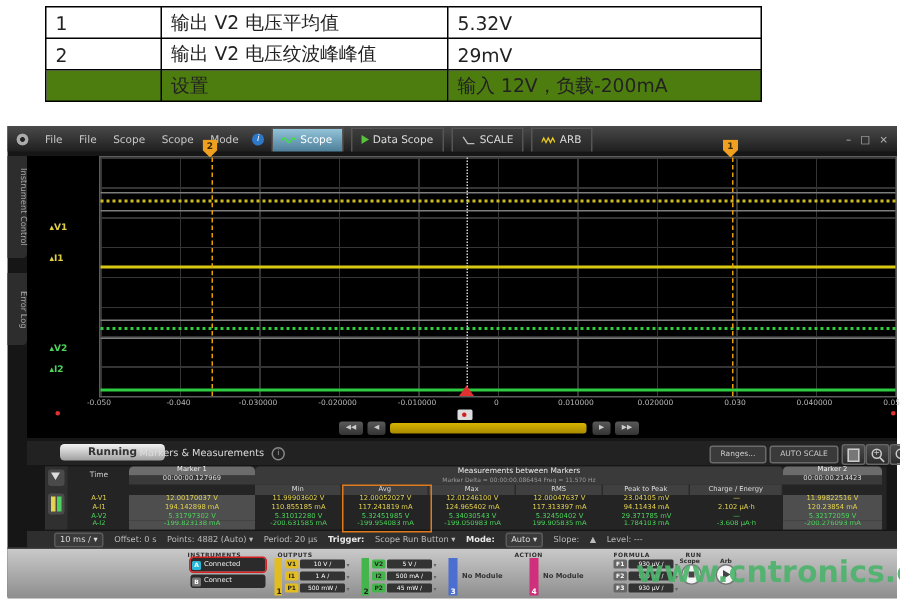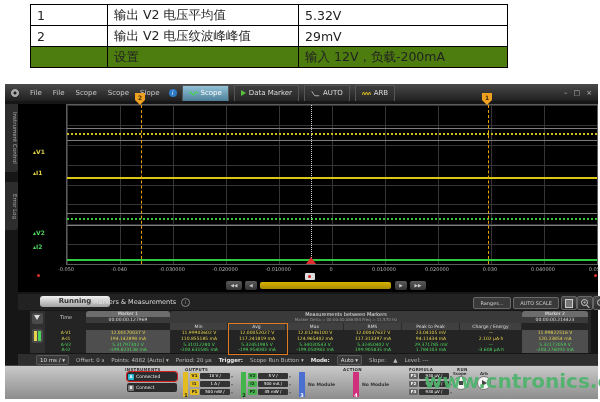--- a/index.html
+++ b/index.html
@@ -145,37 +145,37 @@
   </table>
 
 <div id="app">
 
   <div class="menubar">
     <span class="gear"></span>
     <span class="mitem">File</span>
     <span class="mitem">File</span>
     <span class="mitem">Scope</span>
     <span class="mitem">Scope</span>
-    <span class="mitem">Slope</span>
+    <span class="mitem">Mode</span>
     <span class="infoc">i</span>
     <div class="tab active">
       <svg class="sine" viewBox="0 0 12 8">
           <path d="M0 4 Q2 0 4 4 T8 4 T12 4" fill="none" stroke="#3fe03f" stroke-width="1.4"></path>
         </svg>
       <span>Scope</span>
     </div>
     <div class="tab">
       <span class="playtri"></span>
-      <span>Data Marker</span>
+      <span>Data Scope</span>
     </div>
     <div class="tab">
       <svg class="sine" viewBox="0 0 12 8">
           <path d="M1 1 L5 7 L11 7" fill="none" stroke="#bbb" stroke-width="1.2"></path>
         </svg>
-      <span>AUTO</span>
+      <span>SCALE</span>
     </div>
     <div class="tab">
       <svg class="sine" viewBox="0 0 12 8">
           <path d="M0 6 L2 2 L4 6 L6 2 L8 6 L10 2 L12 6" fill="none" stroke="#e8c820" stroke-width="1.2"></path>
         </svg>
       <span>ARB</span>
     </div>
     <div class="wctl">
       <span>–</span>
       <span>□</span>

